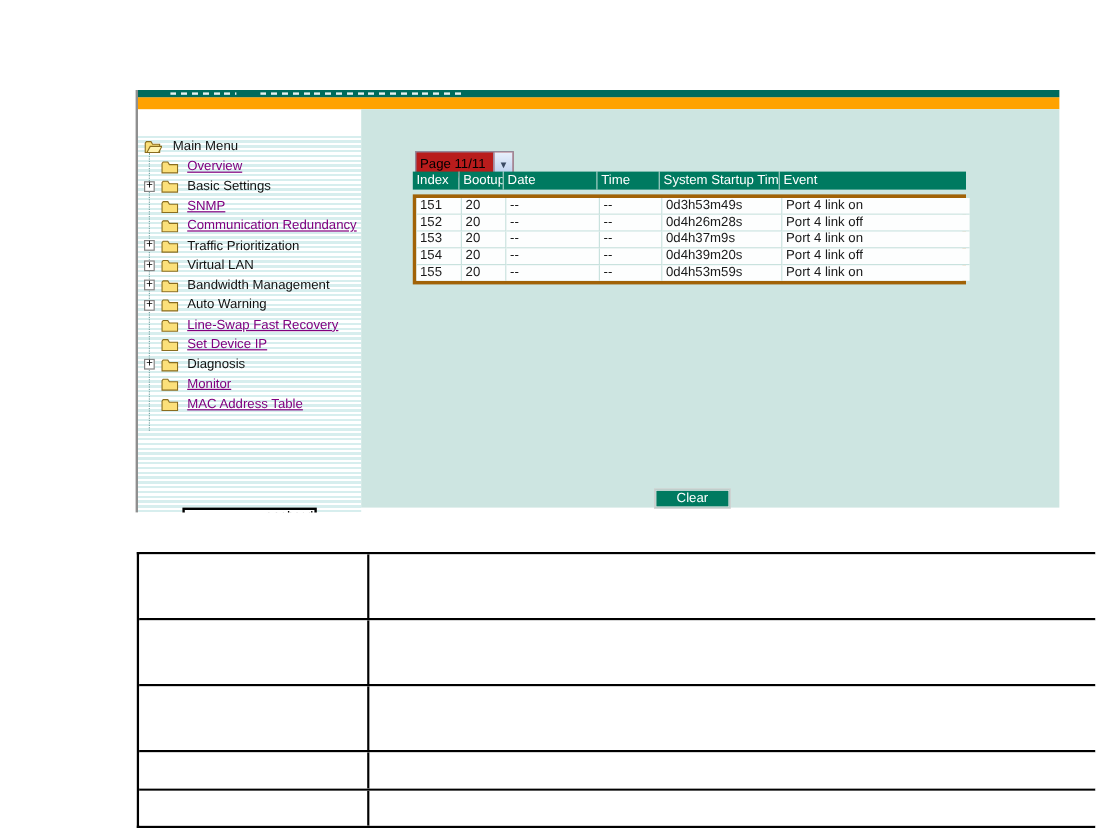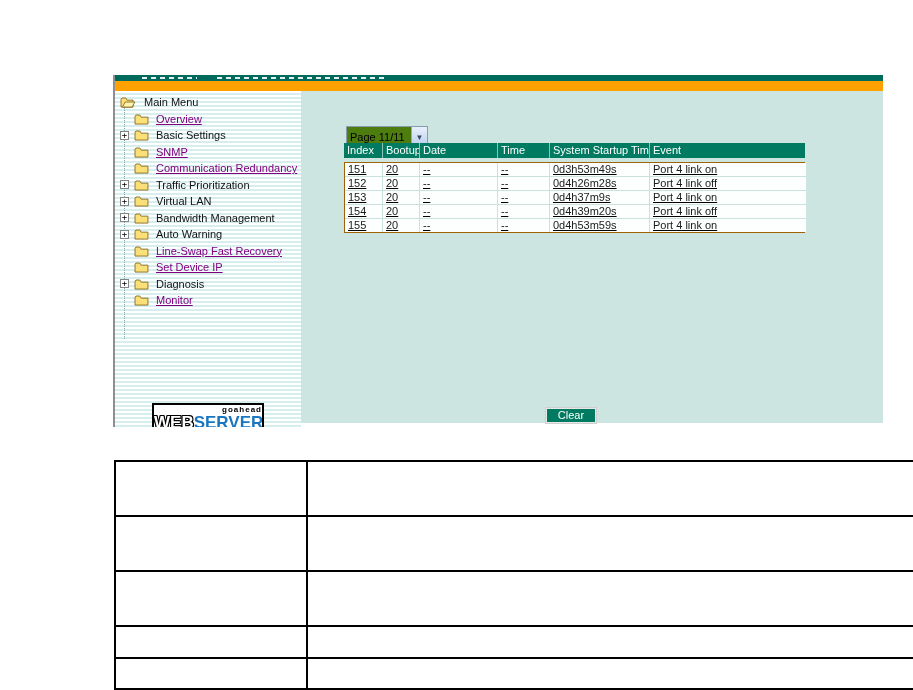--- a/index.html
+++ b/index.html
@@ -12,21 +12,21 @@
   .teal-bar{position:relative;height:6px;background:#006B5C;overflow:hidden;}
   .teal-dash{position:absolute;top:2px;height:2px;
              background:repeating-linear-gradient(90deg,rgba(255,255,255,.9) 0 5px,transparent 5px 9px);}
   .td1{left:27px;width:55px;}
   .td2{left:102px;width:170px;}
   .orange-bar{height:10px;background:#FFA200;}
   .shot-body{display:flex;height:336px;}
 
   
   .sidebar{position:relative;width:186px;flex:0 0 186px;
-           background:repeating-linear-gradient(180deg,#ffffff 0 2px,#d7eeee 2px 4px);}
+           background:repeating-linear-gradient(180deg,#ffffff 0 2px,#d7eeee 2px 4px);margin-top:20px;}
   .tree{position:relative;padding-top:3px;}
   .tree::before{content:'';position:absolute;left:9px;top:16px;height:232px;
                 border-left:1px dotted #7fa8a8;}
   .s-row{position:relative;height:16.5px;display:flex;align-items:center;padding-left:5px;
          font-size:11px;color:#111;white-space:nowrap;}
   .plusbox{width:9px;height:9px;flex:0 0 9px;background:#ffffff;border:1px solid #848484;
            box-sizing:border-box;margin-right:5px;font-size:9px;line-height:6px;text-align:center;
            color:#000;font-family:"DejaVu Sans Mono",monospace;z-index:1;}
   .spacer{width:14px;flex:0 0 14px;}
   .f-ic{width:15px;height:12px;flex:0 0 15px;margin-right:7px;z-index:1;}
@@ -40,43 +40,43 @@
   .logo-goahead{display:block;font-size:8px;font-weight:bold;color:#000;letter-spacing:1px;
                 margin:1px 0 0 34px;line-height:8px;}
   .logo-main{font-size:17px;font-weight:bold;line-height:15px;letter-spacing:0;}
   .logo-web{color:#ffffff;text-shadow:-1px -1px 0 #000,1px -1px 0 #000,-1px 1px 0 #000,1px 1px 0 #000,0 1px 0 #000,0 -1px 0 #000,1px 0 0 #000,-1px 0 0 #000;}
   .logo-server{color:#1B76C0;}
 
   
   .content{position:relative;flex:1;height:332px;background:#CDE5E1;}
   .pg-title{position:absolute;left:10px;top:4px;font-size:18px;font-weight:bold;color:#007A60;
             letter-spacing:.5px;}
-  .pagesel{position:absolute;left:45px;top:35px;width:82px;height:22px;background:#4d7c0f;
+  .pagesel{position:absolute;left:45px;top:35px;width:82px;height:22px;background:#b91c1c;
            border:1px solid #8a9ab0;box-sizing:border-box;display:flex;align-items:center;
            font-size:11px;cursor:default;}
   .pagesel-val{flex:1;padding-left:3px;color:#000;white-space:nowrap;overflow:hidden;}
   .pagesel-arrow{width:15px;height:100%;flex:0 0 15px;display:flex;align-items:center;justify-content:center;
                  background:linear-gradient(#e8f0fc,#b9cdec);border-left:1px solid #96a8c2;
                  font-size:8px;color:#3a4a63;}
 
   
   .evt{position:absolute;left:43px;top:52px;width:461px;}
   .evt-grid{display:grid;grid-template-columns:38px 37px 78px 52px 100px 156px;}
   .evt-head .evt-cell{background:#007A60;color:#ffffff;height:15px;line-height:15px;font-size:11px;
                       padding-left:3px;white-space:nowrap;overflow:hidden;
                       border-left:1px solid rgba(255,255,255,.55);}
   .evt-head .evt-cell:first-child{border-left:none;}
-  .evt-bodywrap{margin-top:4px;border:1px solid #a16207;background:#bcd9d4;text-decoration:underline;}
+  .evt-bodywrap{margin-top:4px;border:3px solid #a16207;background:#bcd9d4;}
   .evt-row .evt-cell{background:#fdfefe;color:#1a1a1a;height:13px;line-height:13px;font-size:11px;
                      padding-left:3px;white-space:nowrap;overflow:hidden;
                      border-right:1px solid #c9e2de;border-bottom:1px solid #c9e2de;}
   .evt-row:last-child .evt-cell{border-bottom:none;}
   .evt-row .evt-cell:last-child{border-right:none;}
 
-  .clear-btn{position:absolute;left:245px;top:317px;width:50px;height:15px;background:#007A60;
+  .clear-btn{position:absolute;left:245px;top:317px;width:62px;height:15px;background:#007A60;
              color:#ffffff;font-size:11px;line-height:13px;text-align:center;box-sizing:border-box;
              border:1px solid #e8e8e8;outline:1px solid #cfcfcf;cursor:pointer;
              font-family:"Liberation Sans",sans-serif;padding:0;}
 
   
   .doc-table{position:absolute;left:114px;top:460px;width:799px;box-sizing:border-box;
              border-top:2px solid #000;border-left:2px solid #000;border-bottom:2px solid #000;}
   .doc-row{display:grid;grid-template-columns:192px 1fr;border-bottom:2px solid #000;}
   .doc-row:last-child{border-bottom:none;}
   .doc-cell{background:#ffffff;}
@@ -184,20 +184,27 @@
               </svg>
               <span class="s-label">Diagnosis</span>
             </div>
             <div class="s-row">
               <span class="spacer"></span>
               <svg class="f-ic" viewBox="0 0 16 13">
                 <path d="M1 3.5 L1 12 L15 12 L15 4.5 L7.6 4.5 L6.2 2.2 L2 2.2 Z" fill="#FBE07A" stroke="#8A6D1F" stroke-width="1"></path>
               </svg>
               <span class="s-label s-link">Monitor</span>
             </div>
+            <div class="s-row">
+              <span class="spacer"></span>
+              <svg class="f-ic" viewBox="0 0 16 13">
+                <path d="M1 3.5 L1 12 L15 12 L15 4.5 L7.6 4.5 L6.2 2.2 L2 2.2 Z" fill="#FBE07A" stroke="#8A6D1F" stroke-width="1"></path>
+              </svg>
+              <span class="s-label s-link">MAC Address Table</span>
+            </div>
           </div>
 
         <div class="logo">
           <span class="logo-goahead">goahead</span>
           <span class="logo-main"><span class="logo-web">WEB</span><span class="logo-server">SERVER</span></span>
         </div>
       </div>
 
       <div class="content">
 

